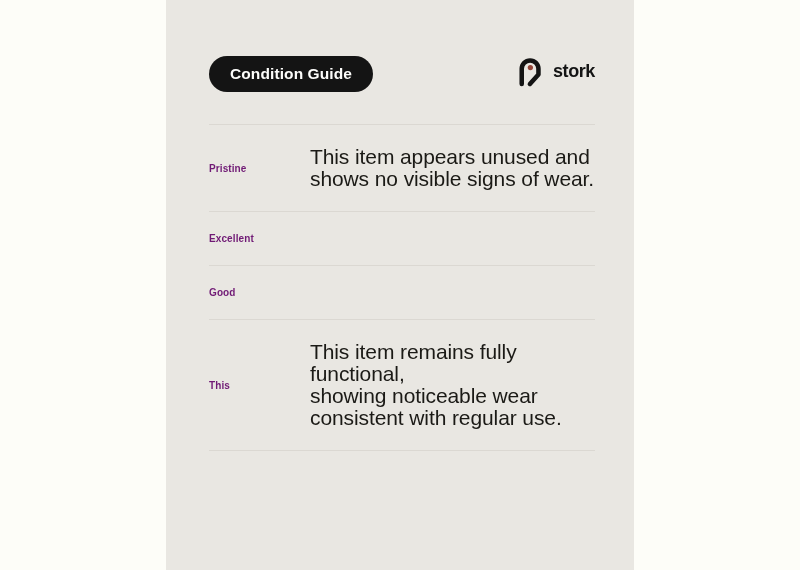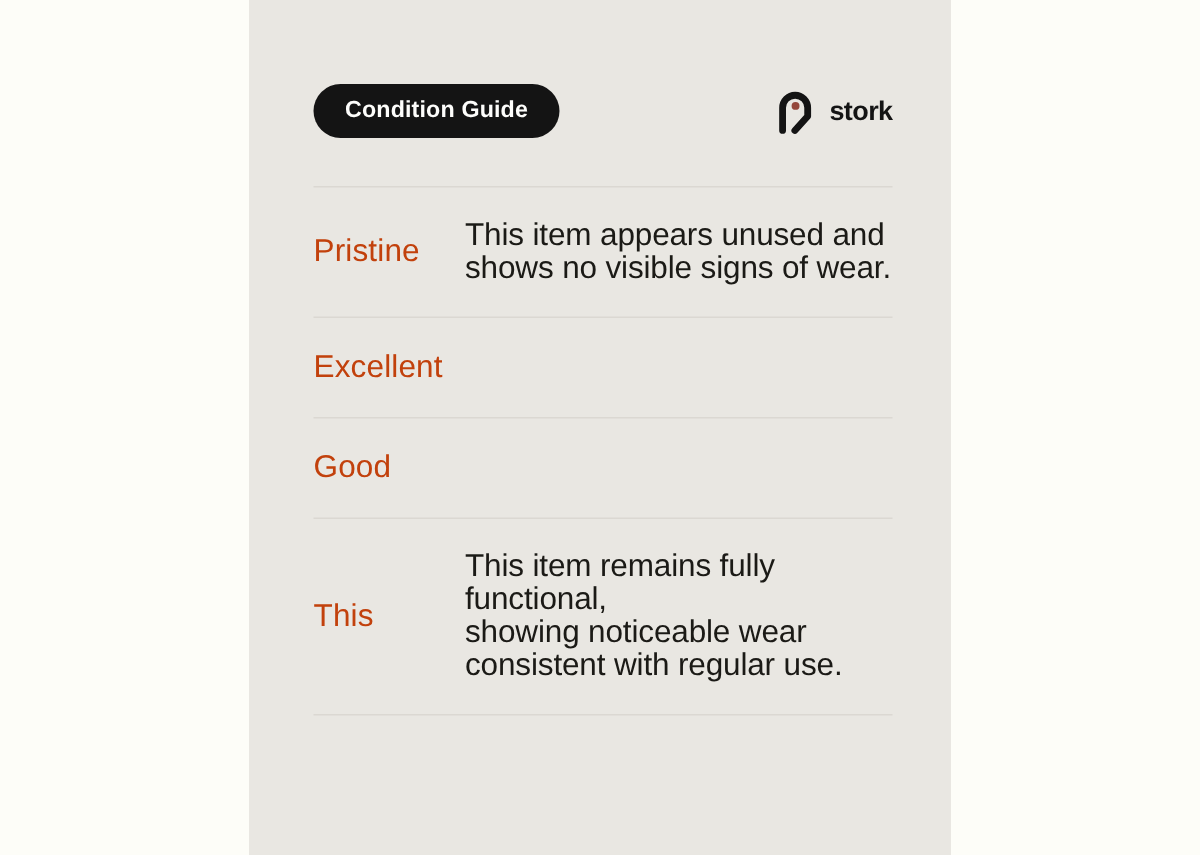--- a/index.html
+++ b/index.html
@@ -12,21 +12,21 @@
   .card {
     width: 468px;
     height: 570px;
     margin: 0 auto;
     background: #e9e7e2;
     padding: 56px 39px 0 43px;
   }
   .header {
     display: flex;
     justify-content: space-between;
-    align-items: flex-end;
+    align-items: flex-start;
     height: 36px;
   }
   .badge {
     background: #141414;
     color: #fdfdfb;
     font-size: 15.5px;
     font-weight: 700;
     letter-spacing: 0.1px;
     height: 36px;
     line-height: 36px;
@@ -52,23 +52,23 @@
   .row {
     display: flex;
     align-items: center;
     border-top: 1px solid #dbd8d2;
     padding: 21px 0;
   }
   .row:last-child { border-bottom: 1px solid #dbd8d2; }
   .row-label {
     width: 101px;
     flex: 0 0 101px;
-    font-size: 21px;
-    font-weight: 400;
-    color: #c2410c;
+    font-size: 10px;
+    font-weight: 700;
+    color: #701a75;
     letter-spacing: 0.1px;
   }
   .row-desc {
     flex: 1;
     font-size: 21px;
     font-weight: 500;
     line-height: 22px;
     color: #1b1a16;
     letter-spacing: -0.1px;
     white-space: pre-line;

